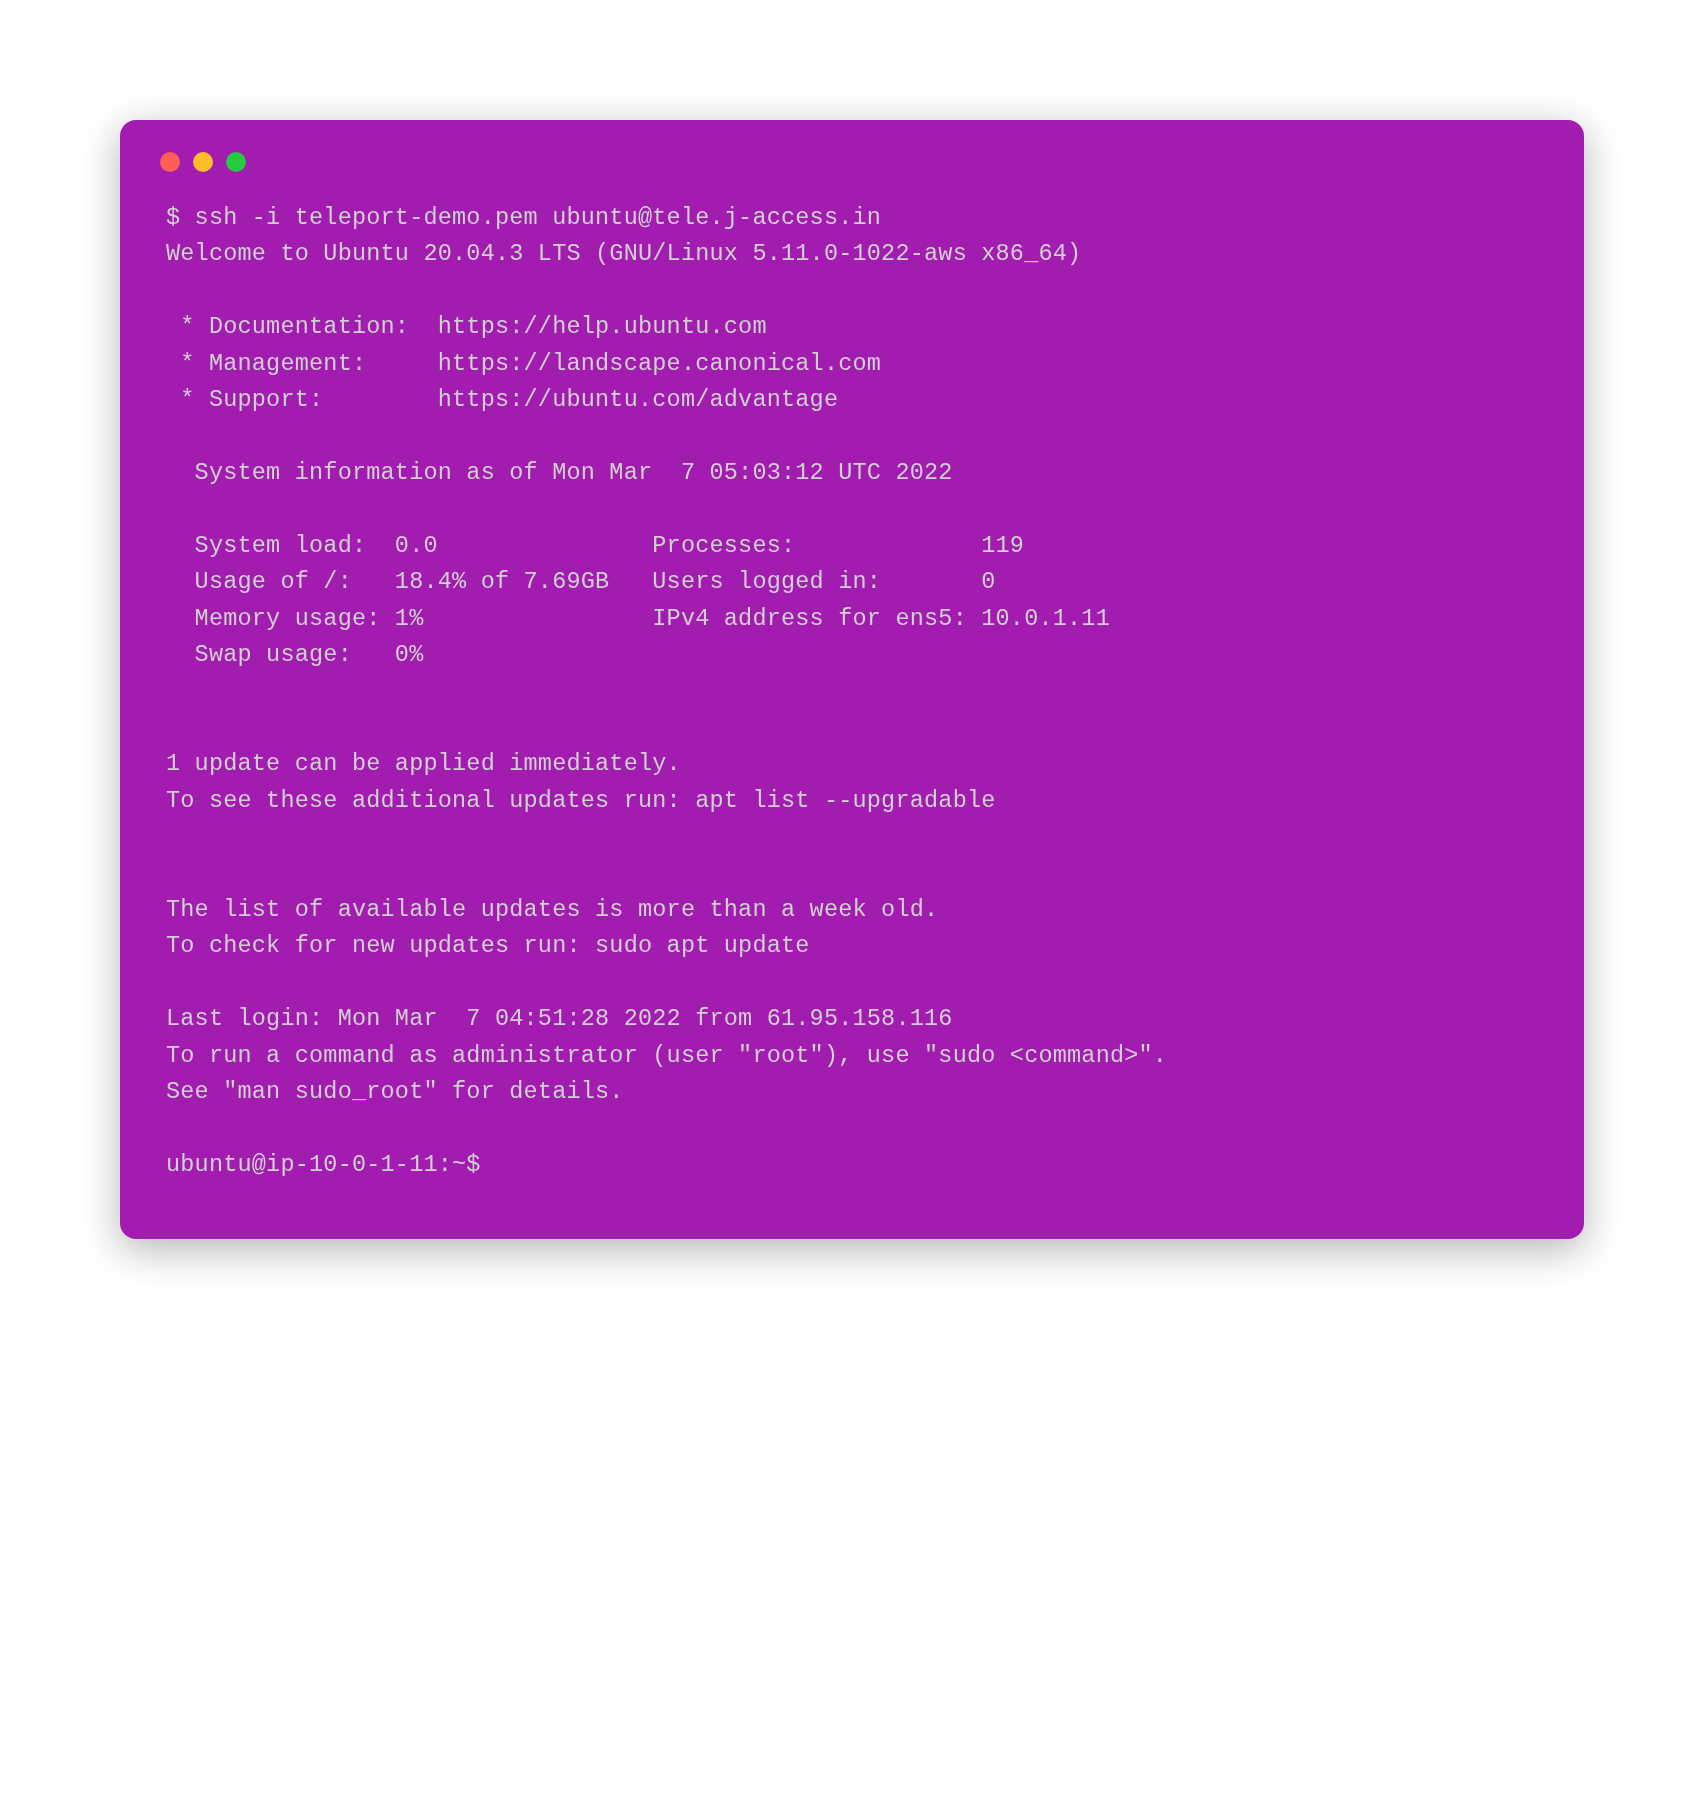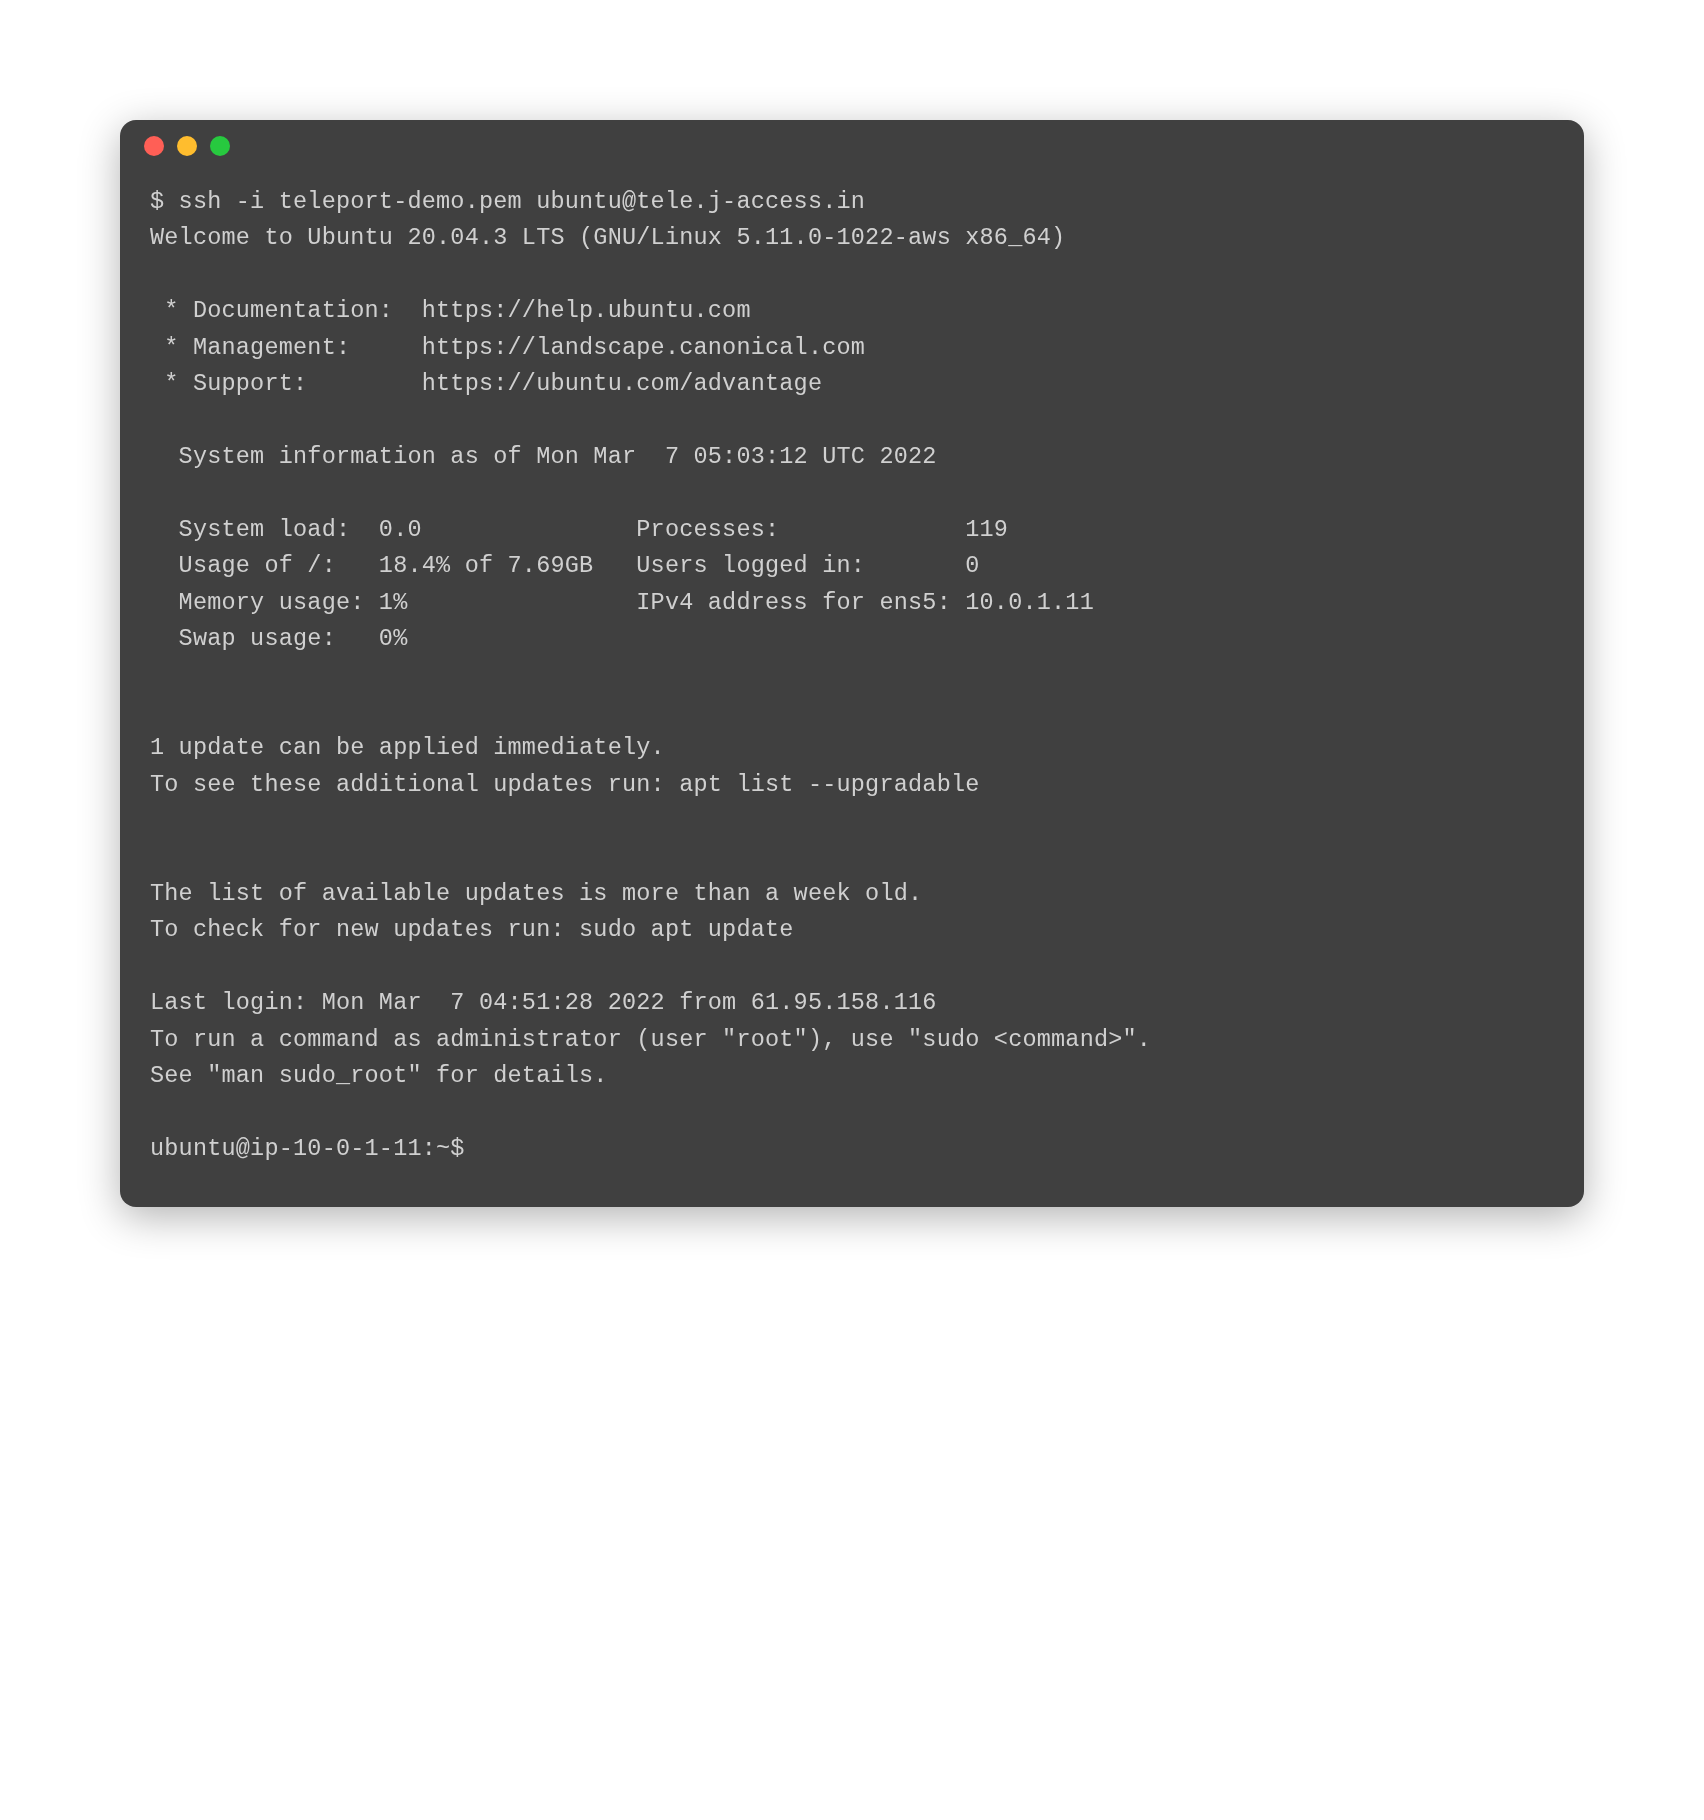--- a/index.html
+++ b/index.html
@@ -9,24 +9,24 @@
     }
     body {
       background: #ffffff;
       display: flex;
       justify-content: center;
       align-items: flex-start;
       padding: 120px 120px;
       font-family: "SF Mono", "Monaco", "Menlo", "Consolas", "Courier New", monospace;
     }
     .terminal-window {
-      background: #404040;
+      background: #a21caf;
       border-radius: 16px;
       width: 1704px;
-      padding: 0;
+      padding: 16px;
       box-shadow: 0 10px 40px rgba(0,0,0,0.3);
       overflow: hidden;
     }
     .titlebar {
       height: 52px;
       display: flex;
       align-items: center;
       padding-left: 24px;
       gap: 13px;
     }

